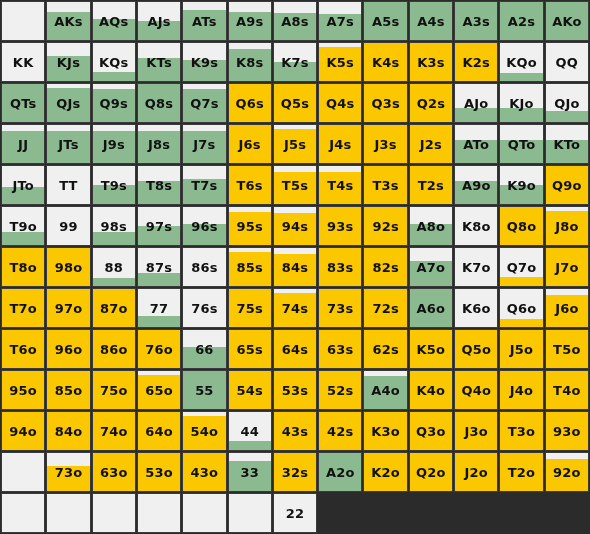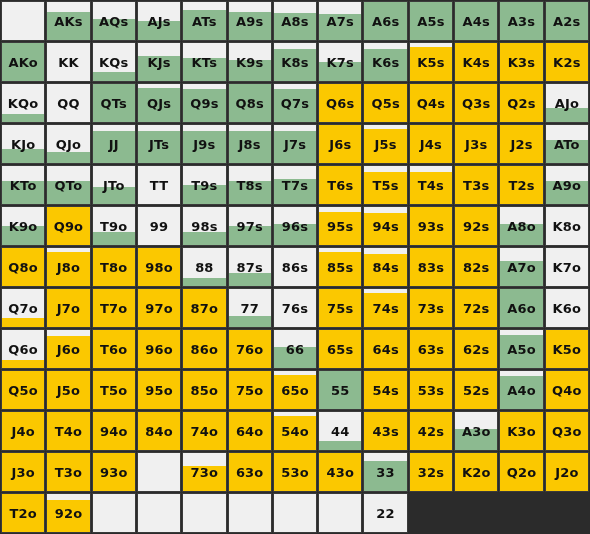--- a/index.html
+++ b/index.html
@@ -72,74 +72,66 @@
     <div class="cell">
       <div class="fill" style="height: 70%; background: rgb(140, 186, 144);"></div>
       <span class="label">A8s</span>
     </div>
     <div class="cell">
       <div class="fill" style="height: 68%; background: rgb(140, 186, 144);"></div>
       <span class="label">A7s</span>
     </div>
     <div class="cell">
       <div class="fill" style="height: 100%; background: rgb(140, 186, 144);"></div>
-      <span class="label">A6s</span>
-    </div>
-    <div class="cell">
-      <div class="fill" style="height: 100%; background: rgb(140, 186, 144);"></div>
       <span class="label">A5s</span>
     </div>
     <div class="cell">
       <div class="fill" style="height: 100%; background: rgb(140, 186, 144);"></div>
       <span class="label">A4s</span>
     </div>
     <div class="cell">
       <div class="fill" style="height: 100%; background: rgb(140, 186, 144);"></div>
       <span class="label">A3s</span>
     </div>
     <div class="cell">
       <div class="fill" style="height: 100%; background: rgb(140, 186, 144);"></div>
       <span class="label">A2s</span>
     </div>
     <div class="cell">
       <div class="fill" style="height: 100%; background: rgb(140, 186, 144);"></div>
       <span class="label">AKo</span>
     </div>
     <div class="cell">
       <span class="label">KK</span>
+    </div>
+    <div class="cell">
+      <div class="fill" style="height: 65%; background: rgb(140, 186, 144);"></div>
+      <span class="label">KJs</span>
     </div>
     <div class="cell">
       <div class="fill" style="height: 25%; background: rgb(140, 186, 144);"></div>
       <span class="label">KQs</span>
     </div>
     <div class="cell">
-      <div class="fill" style="height: 65%; background: rgb(140, 186, 144);"></div>
-      <span class="label">KJs</span>
-    </div>
-    <div class="cell">
       <div class="fill" style="height: 60%; background: rgb(140, 186, 144);"></div>
       <span class="label">KTs</span>
     </div>
     <div class="cell">
       <div class="fill" style="height: 55%; background: rgb(140, 186, 144);"></div>
       <span class="label">K9s</span>
     </div>
     <div class="cell">
       <div class="fill" style="height: 85%; background: rgb(140, 186, 144);"></div>
       <span class="label">K8s</span>
     </div>
     <div class="cell">
       <div class="fill" style="height: 50%; background: rgb(140, 186, 144);"></div>
       <span class="label">K7s</span>
     </div>
     <div class="cell">
-      <div class="fill" style="height: 85%; background: rgb(140, 186, 144);"></div>
-      <span class="label">K6s</span>
-    </div>
-    <div class="cell">
       <div class="fill" style="height: 90%; background: rgb(251, 200, 0);"></div>
       <span class="label">K5s</span>
     </div>
     <div class="cell">
       <div class="fill" style="height: 100%; background: rgb(251, 200, 0);"></div>
       <span class="label">K4s</span>
     </div>
     <div class="cell">
       <div class="fill" style="height: 100%; background: rgb(251, 200, 0);"></div>
       <span class="label">K3s</span>
@@ -246,25 +238,25 @@
     <div class="cell">
       <div class="fill" style="height: 100%; background: rgb(251, 200, 0);"></div>
       <span class="label">J2s</span>
     </div>
     <div class="cell">
       <div class="fill" style="height: 60%; background: rgb(140, 186, 144);"></div>
       <span class="label">ATo</span>
     </div>
     <div class="cell">
       <div class="fill" style="height: 60%; background: rgb(140, 186, 144);"></div>
+      <span class="label">QTo</span>
+    </div>
+    <div class="cell">
+      <div class="fill" style="height: 60%; background: rgb(140, 186, 144);"></div>
       <span class="label">KTo</span>
-    </div>
-    <div class="cell">
-      <div class="fill" style="height: 60%; background: rgb(140, 186, 144);"></div>
-      <span class="label">QTo</span>
     </div>
     <div class="cell">
       <div class="fill" style="height: 45%; background: rgb(140, 186, 144);"></div>
       <span class="label">JTo</span>
     </div>
     <div class="cell">
       <span class="label">TT</span>
     </div>
     <div class="cell">
       <div class="fill" style="height: 50%; background: rgb(140, 186, 144);"></div>
@@ -490,24 +482,20 @@
     </div>
     <div class="cell">
       <div class="fill" style="height: 100%; background: rgb(251, 200, 0);"></div>
       <span class="label">63s</span>
     </div>
     <div class="cell">
       <div class="fill" style="height: 100%; background: rgb(251, 200, 0);"></div>
       <span class="label">62s</span>
     </div>
     <div class="cell">
-      <div class="fill" style="height: 88%; background: rgb(140, 186, 144);"></div>
-      <span class="label">A5o</span>
-    </div>
-    <div class="cell">
       <div class="fill" style="height: 100%; background: rgb(251, 200, 0);"></div>
       <span class="label">K5o</span>
     </div>
     <div class="cell">
       <div class="fill" style="height: 100%; background: rgb(251, 200, 0);"></div>
       <span class="label">Q5o</span>
     </div>
     <div class="cell">
       <div class="fill" style="height: 100%; background: rgb(251, 200, 0);"></div>
       <span class="label">J5o</span>
@@ -547,20 +535,24 @@
     <div class="cell">
       <div class="fill" style="height: 100%; background: rgb(251, 200, 0);"></div>
       <span class="label">52s</span>
     </div>
     <div class="cell">
       <div class="fill" style="height: 88%; background: rgb(140, 186, 144);"></div>
       <span class="label">A4o</span>
     </div>
     <div class="cell">
       <div class="fill" style="height: 100%; background: rgb(251, 200, 0);"></div>
+      <span class="label">K4o</span>
+    </div>
+    <div class="cell">
+      <div class="fill" style="height: 100%; background: rgb(251, 200, 0);"></div>
       <span class="label">Q4o</span>
     </div>
     <div class="cell">
       <div class="fill" style="height: 100%; background: rgb(251, 200, 0);"></div>
       <span class="label">J4o</span>
     </div>
     <div class="cell">
       <div class="fill" style="height: 100%; background: rgb(251, 200, 0);"></div>
       <span class="label">T4o</span>
     </div>
@@ -590,24 +582,20 @@
     </div>
     <div class="cell">
       <div class="fill" style="height: 100%; background: rgb(251, 200, 0);"></div>
       <span class="label">43s</span>
     </div>
     <div class="cell">
       <div class="fill" style="height: 100%; background: rgb(251, 200, 0);"></div>
       <span class="label">42s</span>
     </div>
     <div class="cell">
-      <div class="fill" style="height: 55%; background: rgb(140, 186, 144);"></div>
-      <span class="label">A3o</span>
-    </div>
-    <div class="cell">
       <div class="fill" style="height: 100%; background: rgb(251, 200, 0);"></div>
       <span class="label">K3o</span>
     </div>
     <div class="cell">
       <div class="fill" style="height: 100%; background: rgb(251, 200, 0);"></div>
       <span class="label">Q3o</span>
     </div>
     <div class="cell">
       <div class="fill" style="height: 100%; background: rgb(251, 200, 0);"></div>
       <span class="label">J3o</span>
@@ -637,20 +625,24 @@
       <div class="fill" style="height: 100%; background: rgb(251, 200, 0);"></div>
       <span class="label">43o</span>
     </div>
     <div class="cell">
       <div class="fill" style="height: 80%; background: rgb(140, 186, 144);"></div>
       <span class="label">33</span>
     </div>
     <div class="cell">
       <div class="fill" style="height: 100%; background: rgb(251, 200, 0);"></div>
       <span class="label">32s</span>
+    </div>
+    <div class="cell">
+      <div class="fill" style="height: 100%; background: rgb(140, 186, 144);"></div>
+      <span class="label">A2o</span>
     </div>
     <div class="cell">
       <div class="fill" style="height: 100%; background: rgb(251, 200, 0);"></div>
       <span class="label">K2o</span>
     </div>
     <div class="cell">
       <div class="fill" style="height: 100%; background: rgb(251, 200, 0);"></div>
       <span class="label">Q2o</span>
     </div>
     <div class="cell">

